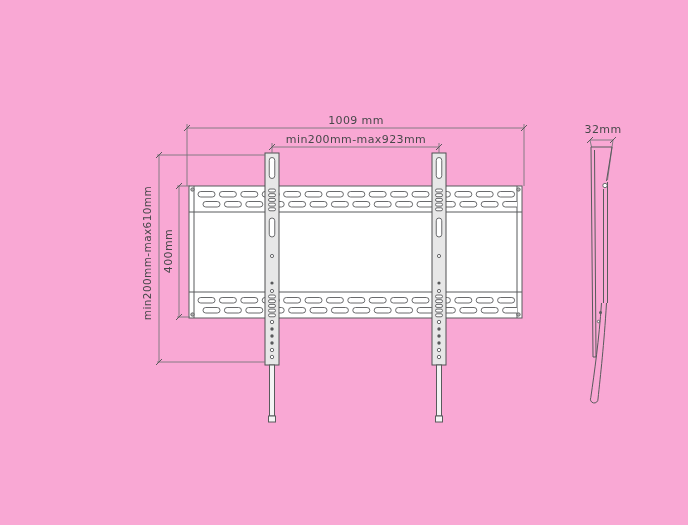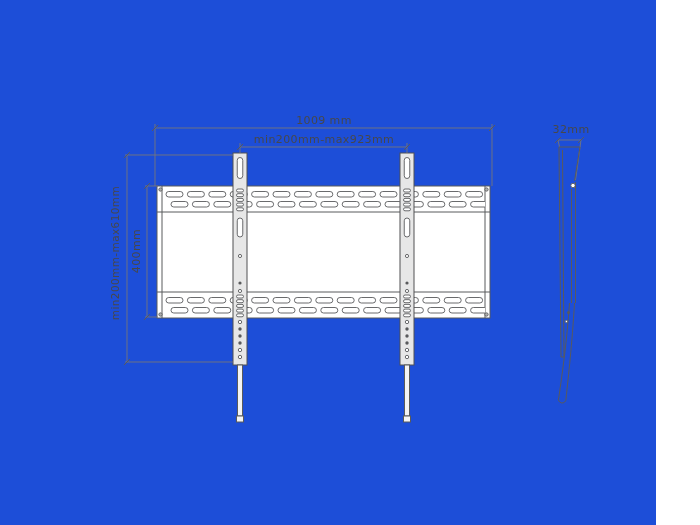--- a/index.html
+++ b/index.html
@@ -1,21 +1,22 @@
 <!DOCTYPE html>
 <html><head>
 <meta charset="utf-8">
 <style>
   html,body{margin:0;padding:0;background:#fff;}
   .canvas{
     position:relative;
     width:656px;height:525px;
-    background:#1d4ed8;
+    background:#f9a8d4;
     font-family:"DejaVu Sans", sans-serif;
     overflow:hidden;
+    padding-left:32px;
   }
   svg{display:block;}
   .ln   { stroke:#595a5c; stroke-width:1; fill:none; }
   .metal{ fill:#ffffff; stroke:#595a5c; stroke-width:1; }
   .arm  { fill:#e7e7e7; stroke:#505153; stroke-width:1; }
   .rod  { fill:#f4f4f4; stroke:#595a5c; stroke-width:1; }
   .slot { fill:#ffffff; stroke:#595a5c; stroke-width:0.9; }
   .hole-open { fill:#ffffff; stroke:#595a5c; stroke-width:0.9; }
   .hole-solid{ fill:#595a5c; stroke:none; }
   .screw{ fill:#aeaeae; stroke:#595a5c; stroke-width:0.8; }

